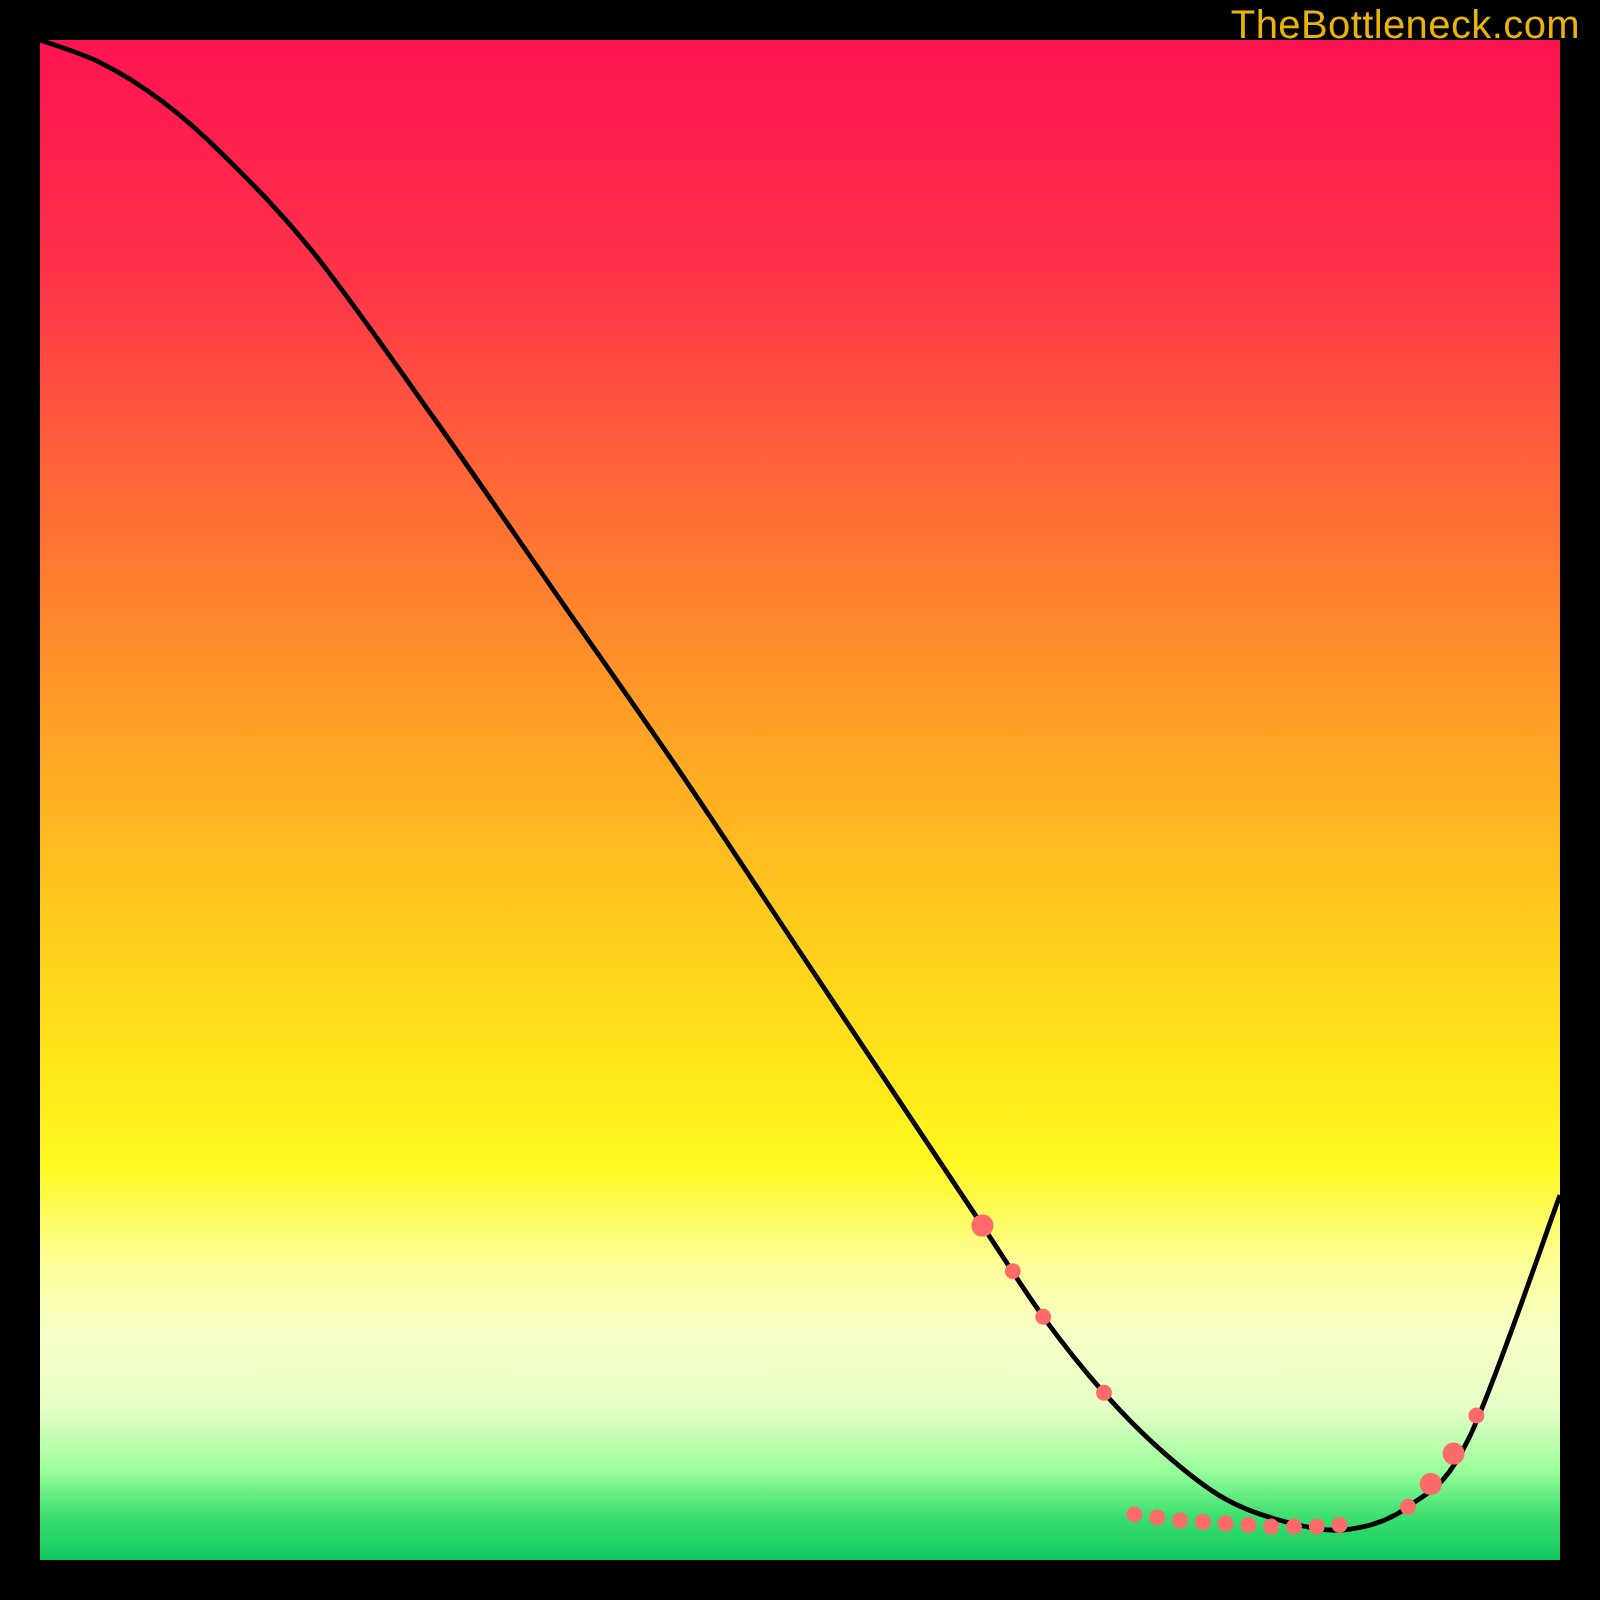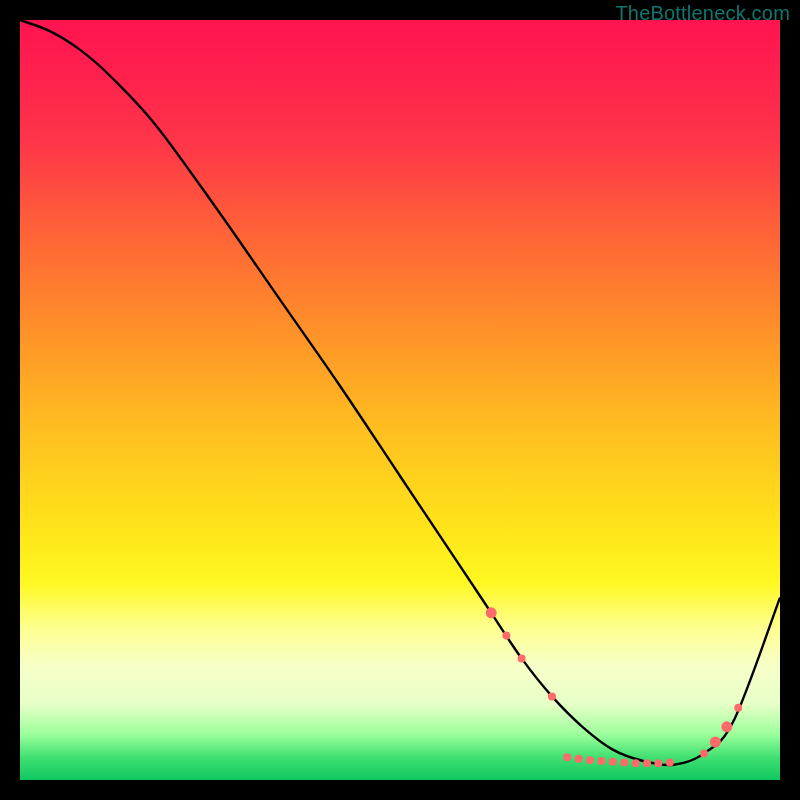--- a/index.html
+++ b/index.html
@@ -46,21 +46,21 @@
     position: absolute;
     left: 0;
     top: 0;
     width: 760px;
     height: 760px;
   }
   .watermark {
     position: absolute;
     top: 2px;
     right: 10px;
-    color: #0f766e;
+    color: #eab308;
     font-size: 20px;
     letter-spacing: 0.2px;
     user-select: none;
   }
 </style>
 </head>
 <body>
 
 <div class="frame">
 

